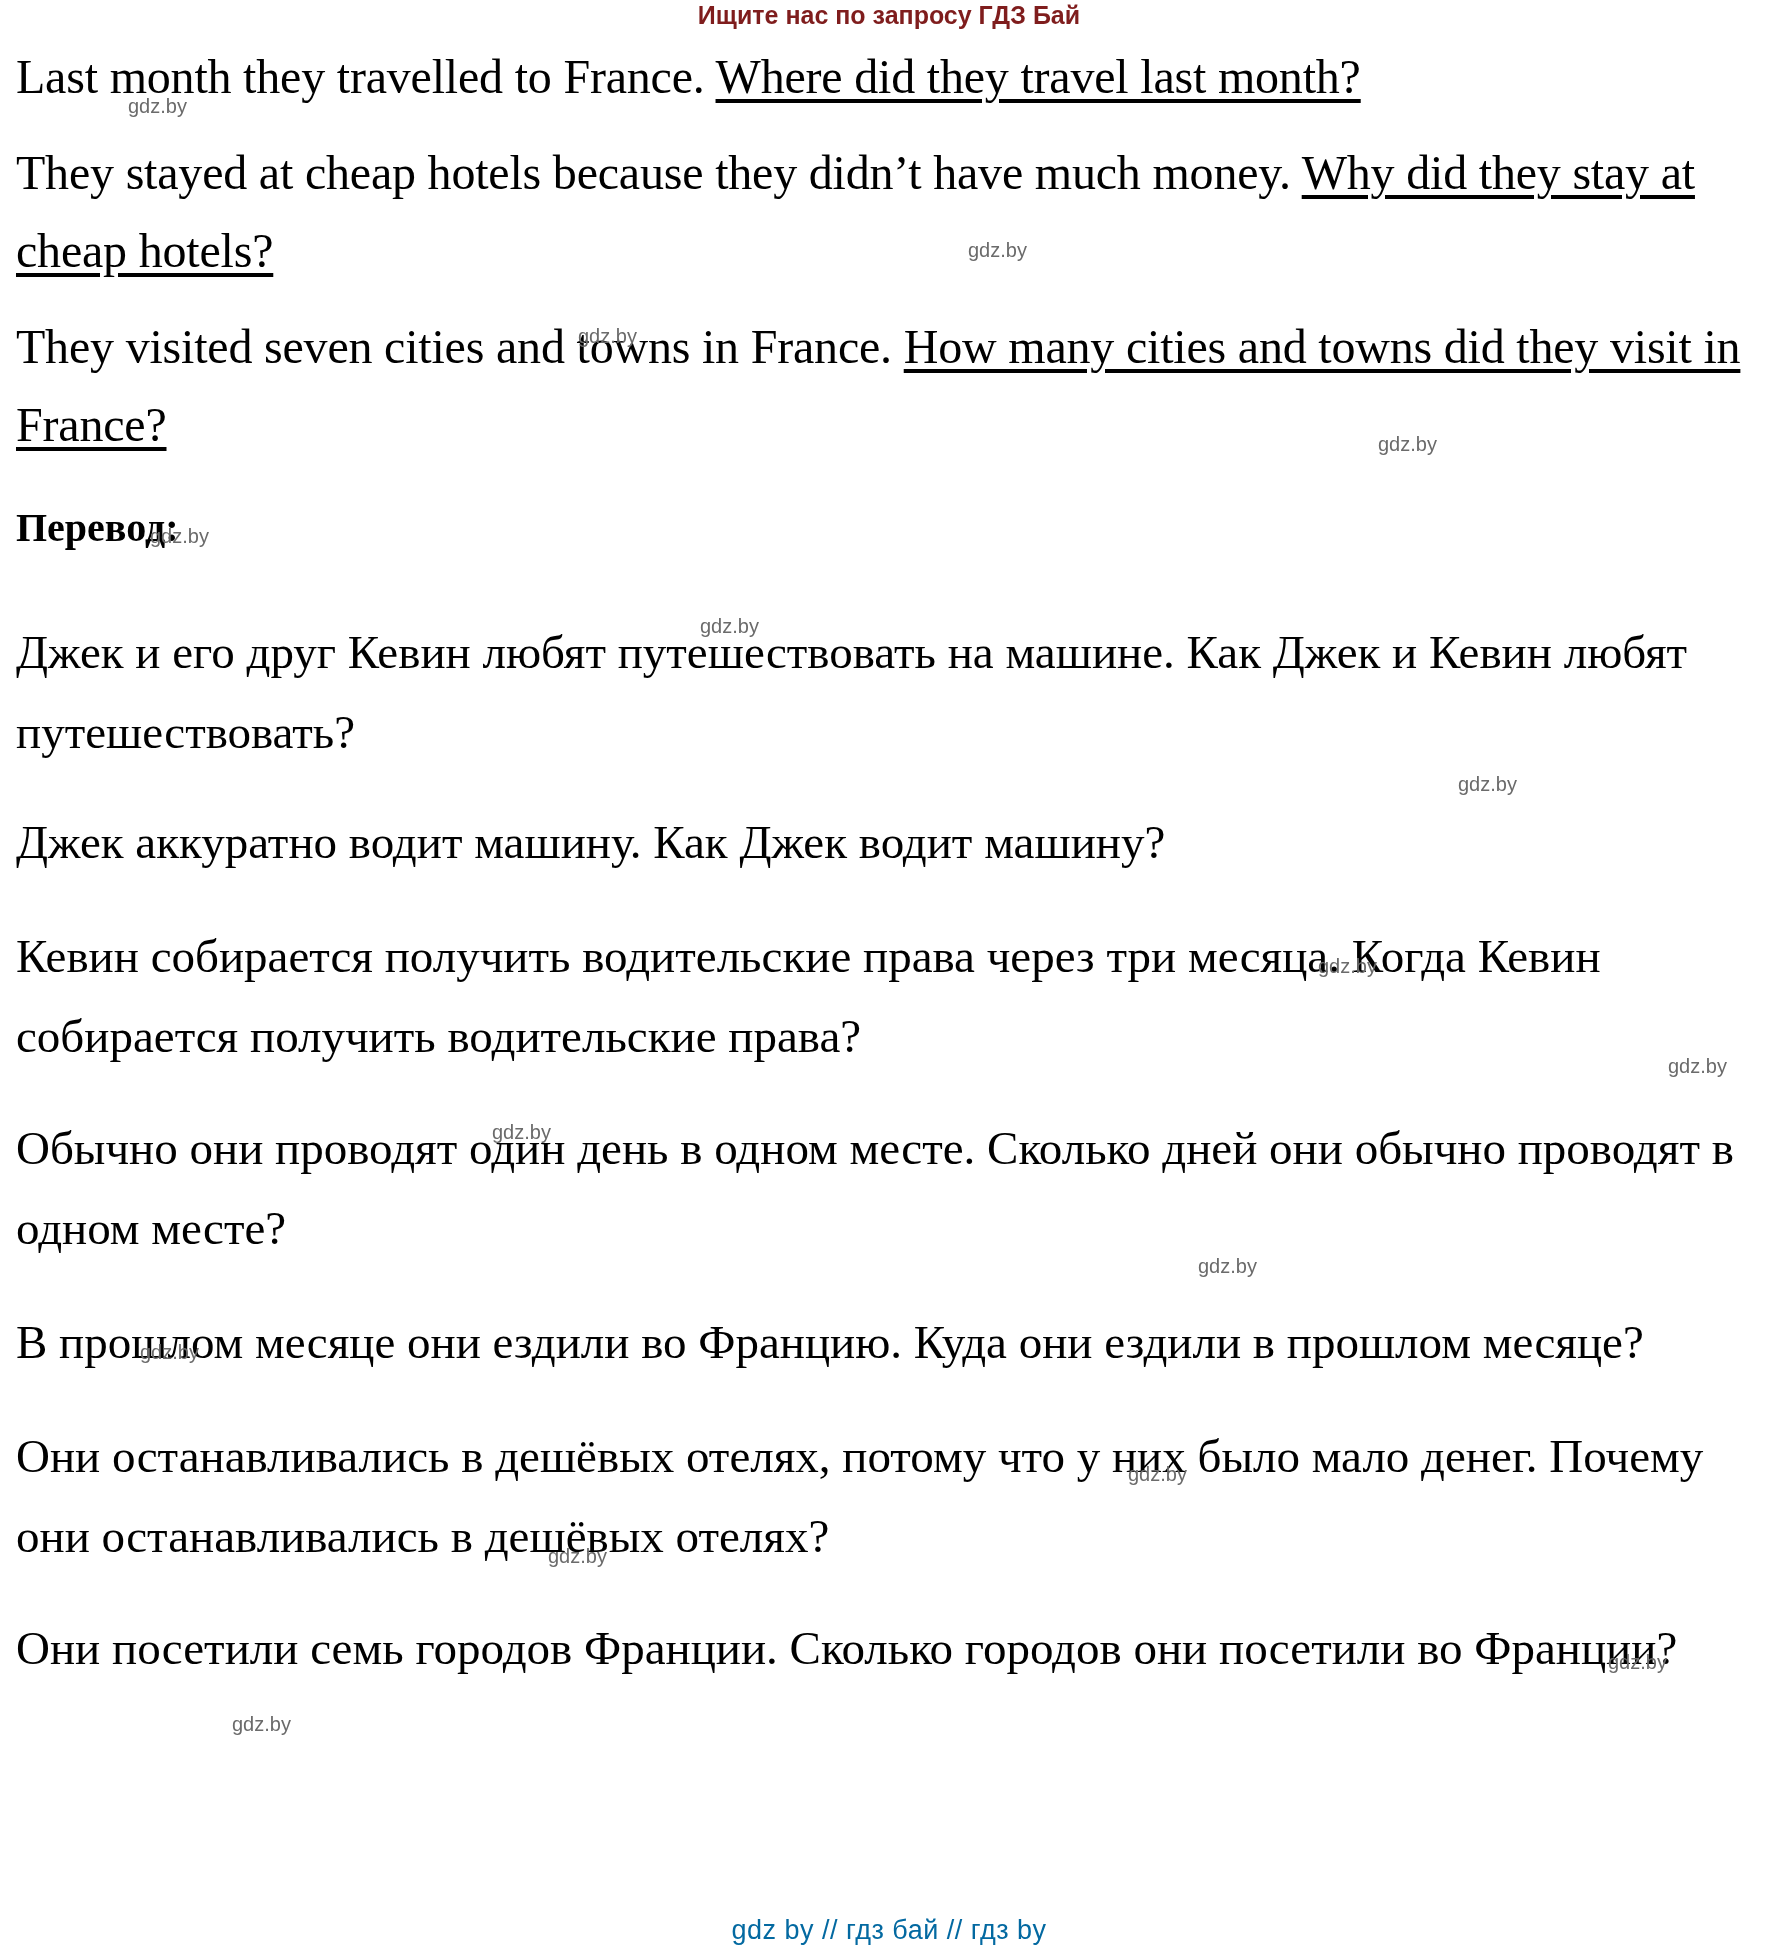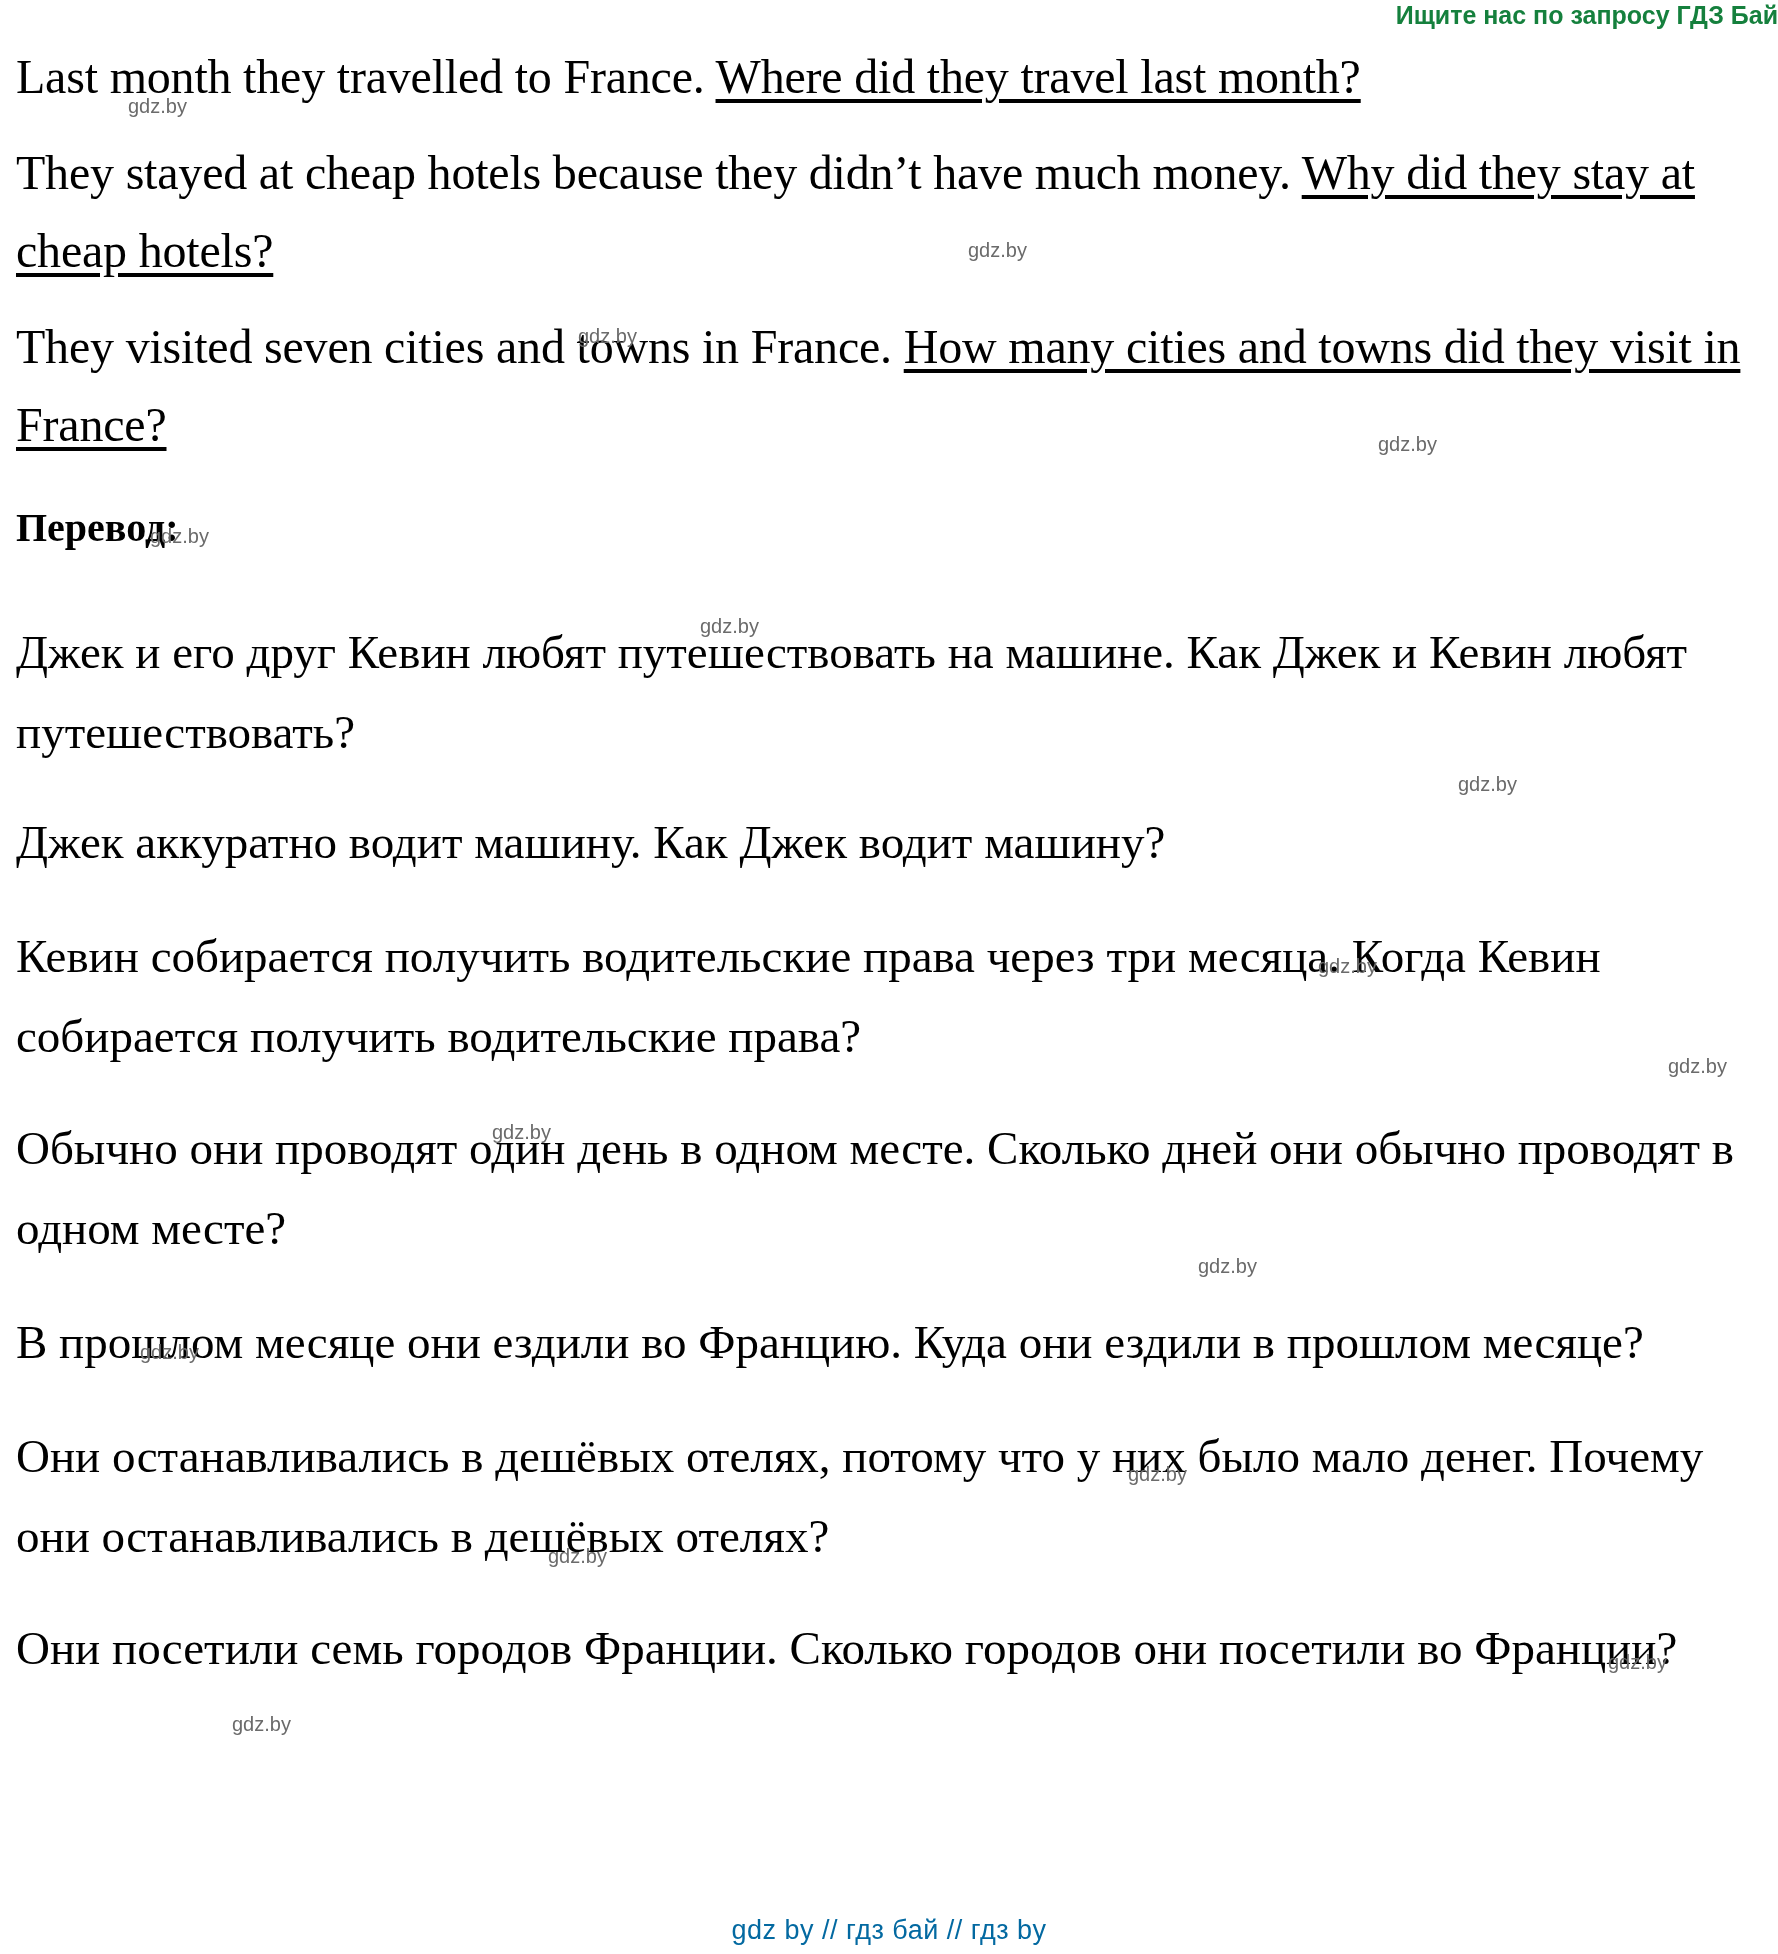--- a/index.html
+++ b/index.html
@@ -15,25 +15,25 @@
     color: #000000;
     overflow: hidden;
   }
 
   
   .promo-banner {
     position: absolute;
     top: 0px;
     left: 0;
     width: 100%;
-    text-align: right;
+    text-align: center;
     font-family: "Liberation Sans", sans-serif;
     font-size: 25px;
     font-weight: 700;
-    color: #15803d;
+    color: #7f1d1d;
     letter-spacing: 0px;
     line-height: 30px;
   }
 
   
   .content {
     position: absolute;
     top: 38px;
     left: 16px;
     width: 1750px;

